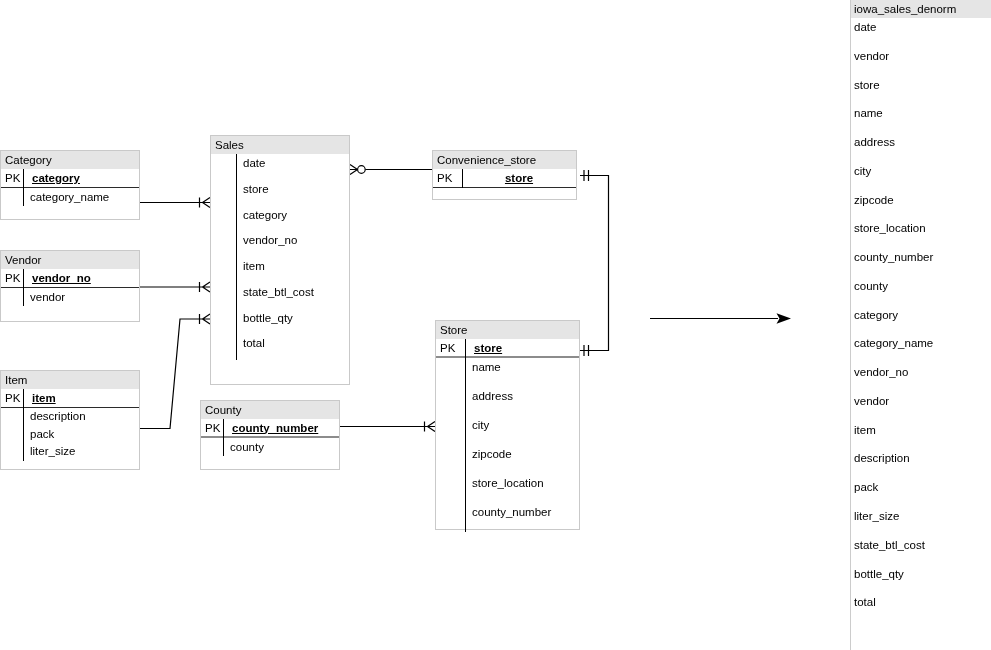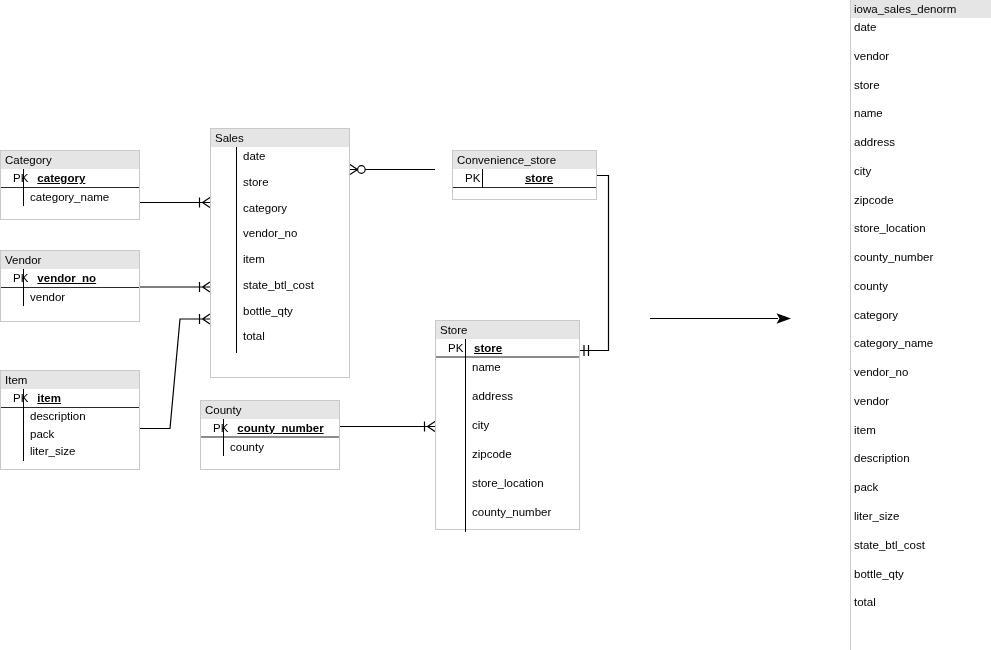--- a/index.html
+++ b/index.html
@@ -11,21 +11,21 @@
   svg.connectors{position:absolute;left:0;top:0;z-index:1;}
   .entity{
     position:absolute;z-index:2;background:#fff;
     border:1px solid #c9c9c9;box-sizing:border-box;font-size:11.5px;
   }
   .ehead{height:18px;line-height:18px;background:#e5e5e5;padding-left:4px;white-space:nowrap;overflow:hidden;}
   .ebody{position:relative;}
   .pkdiv{position:absolute;top:0;bottom:0;left:var(--pkw);width:1px;background:#000;}
   .pkrow{display:flex;align-items:center;height:19px;box-sizing:border-box;border-bottom:1px solid #2b2b2b;}
   .e-store .pkrow,.e-county .pkrow{border-bottom:2px solid #8c8c8c;height:19px;}
-  .pklabel{flex:0 0 var(--pkw);padding-left:12px;box-sizing:border-box;}
+  .pklabel{flex:0 0 var(--pkw);padding-left:4px;box-sizing:border-box;}
   .pkfield{margin-left:9px;font-weight:bold;text-decoration:underline;white-space:nowrap;}
   .e-cstore .pkfield{margin-left:0;flex:1;text-align:center;}
   .frow{box-sizing:border-box;padding:3px 0 0 calc(var(--pkw) + 7px);white-space:nowrap;}
   .e-category .frow,.e-vendor .frow,.e-county .frow{height:18px;}
   .e-item .frow{height:17.5px;padding-top:2px;}
   .e-sales .frow{height:25.78px;}
   .e-store .frow{height:29px;}
   
   .denorm{
     position:absolute;left:850px;top:0;width:161px;height:650px;z-index:2;
@@ -95,21 +95,21 @@
       <div class="pkrow">
         <span class="pklabel">PK</span>
         <span class="pkfield">item</span>
       </div>
       <div class="frow">description</div>
       <div class="frow">pack</div>
       <div class="frow">liter_size</div>
     </div>
   </div>
 
-  <div class="entity e-sales" style="--pkw:25px;left:210px;top:128px;width:140px;height:250px;">
+  <div class="entity e-sales" style="--pkw:25px;left:210px;top:135px;width:140px;height:250px;">
     <div class="ehead">Sales</div>
     <div class="ebody">
       <div class="pkdiv"></div>
       <div class="frow">date</div>
       <div class="frow">store</div>
       <div class="frow">category</div>
       <div class="frow">vendor_no</div>
       <div class="frow">item</div>
       <div class="frow">state_btl_cost</div>
       <div class="frow">bottle_qty</div>
@@ -122,21 +122,21 @@
     <div class="ebody">
       <div class="pkdiv"></div>
       <div class="pkrow">
         <span class="pklabel">PK</span>
         <span class="pkfield">county_number</span>
       </div>
       <div class="frow">county</div>
     </div>
   </div>
 
-  <div class="entity e-cstore" style="--pkw:29px;left:452px;top:150px;width:145px;height:50px;">
+  <div class="entity e-cstore" style="--pkw:29px;left:432px;top:150px;width:145px;height:50px;">
     <div class="ehead">Convenience_store</div>
     <div class="ebody">
       <div class="pkdiv"></div>
       <div class="pkrow">
         <span class="pklabel">PK</span>
         <span class="pkfield">store</span>
       </div>
     </div>
   </div>
 

